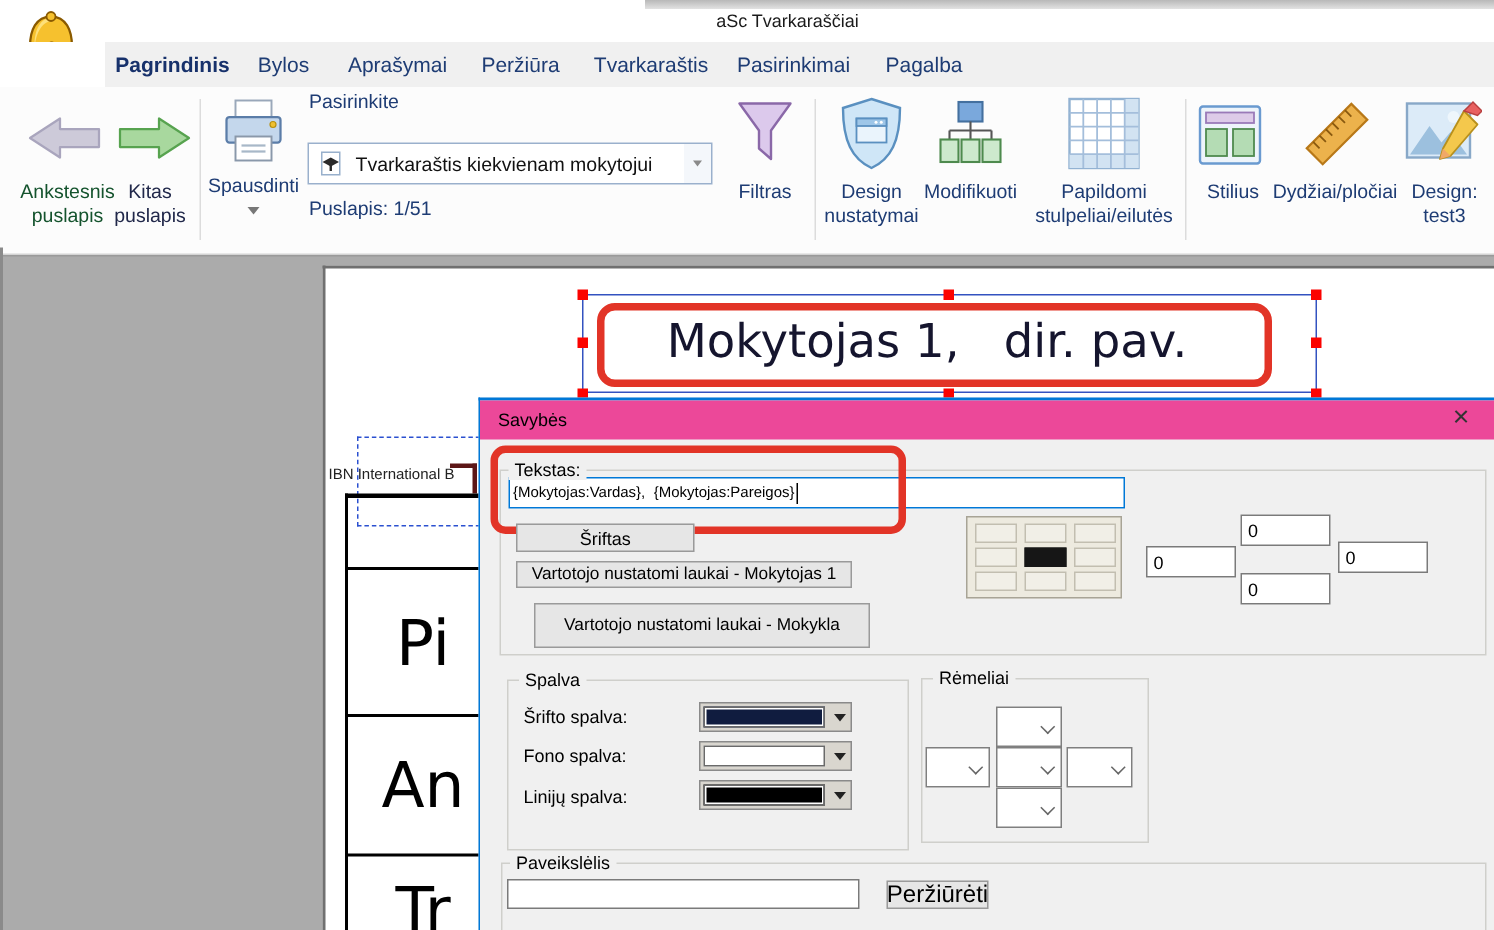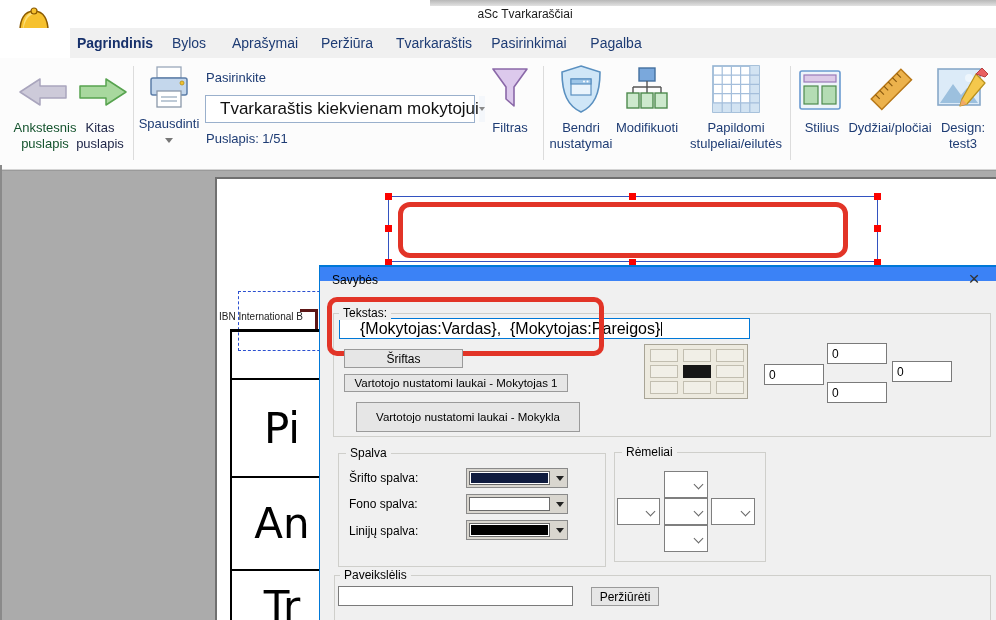--- a/index.html
+++ b/index.html
@@ -18,27 +18,27 @@
   .chev{width:6px;height:6px;border-right:1.6px solid #666;border-bottom:1.6px solid #666;transform:rotate(45deg)}
   
   #preview{position:absolute;left:0;top:170px;width:996px;height:450px;background:#ababab;overflow:hidden;border-top:1px solid #9a9a9a}
   #page{position:absolute;left:215px;top:6px;width:781px;height:444px;background:#fff;border-left:2px solid #707070;border-top:2px solid #707070}
   .handle{position:absolute;width:7px;height:7px;background:#fb0300}
   .redann{position:absolute;border:5px solid #e23427;border-radius:12px}
   .daycell{display:flex;align-items:center;justify-content:center;font-size:42px;color:#000;border-bottom:2px solid #000;font-family:"DejaVu Sans",sans-serif}
   
   #dialog{position:absolute;left:319px;top:265px;width:677px;height:355px;background:#f0f0f0;
           border-top:2px solid #0078d7;border-left:1px solid #0078d7;box-sizing:border-box}
-  .dlgtitle{position:absolute;left:0;top:0;right:0;height:14px;background:#3b82f6}
+  .dlgtitle{position:absolute;left:0;top:0;right:0;height:26px;background:#ec4899}
   .groupbox{position:absolute;border:1px solid #cfcfcb}
   .gblabel{position:absolute;font-size:12px;color:#000;background:#f0f0f0;padding:0 4px;white-space:nowrap;z-index:2}
   .winbtn{position:absolute;background:#e6e6e6;border:1px solid #9a9a9a;font-size:11.5px;color:#000;
           display:flex;align-items:center;justify-content:center;white-space:nowrap;box-sizing:border-box;cursor:default}
   .textbox{position:absolute;background:#fff;border:1px solid #0078d7;display:flex;align-items:center;
-           padding-left:20px;font-size:16px;white-space:pre;box-sizing:border-box}
+           padding-left:2px;font-size:10px;white-space:pre;box-sizing:border-box}
   .caret{width:1px;height:14px;background:#000;margin-left:1px}
   .numinput{position:absolute;background:#fff;border:1px solid #7a7a7a;font-size:12px;font-family:inherit;
             padding:0 0 0 4px;box-sizing:border-box;outline:none}
   .alignpanel{position:absolute;background:#edeadf;border:1px solid #a8a496;display:grid;
               grid-template-columns:repeat(3,28px);grid-template-rows:repeat(3,13px);gap:3px 5px;padding:4px 5px;box-sizing:border-box}
   .alignpanel .cell{background:#f1efe7;border:1px solid #c2beb0}
   .alignpanel .cell.sel{background:#161616;border-color:#161616}
   .colorcombo{position:absolute;width:102px;height:20px;border:1px solid #8a8a8a;background:#d9d6cf;display:flex;box-sizing:border-box;align-items:stretch}
   .colorcombo .swatch{flex:1;margin:2px;border:1px solid #6a6a6a;box-shadow:inset 0 0 0 1px #fff}
   .colorcombo .dd{width:15px;display:flex;align-items:center;justify-content:center}
@@ -103,28 +103,28 @@
       <rect x="5" y="14" width="36" height="17" rx="2" fill="#c4d7ec" stroke="#5b7da8" stroke-width="1.5"></rect>
       <circle cx="36" cy="19" r="2" fill="#f0c030" stroke="#b89010" stroke-width="0.8"></circle>
       <rect x="11" y="27" width="24" height="16" fill="#fff" stroke="#8a98aa" stroke-width="1.3"></rect>
       <line x1="15" y1="33" x2="31" y2="33" stroke="#a8b8c8" stroke-width="1.5"></line>
       <line x1="15" y1="37" x2="31" y2="37" stroke="#a8b8c8" stroke-width="1.5"></line>
     </svg>
     <div class="rlabel" style="left:0;top:54px;width:82px">Spausdinti</div>
     <div class="tri abs" style="left:37px;top:76px;border-top-color:#777"></div>
   </div>
 
-  <div class="rlabel" style="left:206px;top:12px;text-align:left">Pasirinkite</div>
+  <div class="rlabel" style="left:206px;top:2px;text-align:left">Pasirinkite</div>
   <div class="abs" style="left:205px;top:37px;width:270px;height:28px;background:#fff;border:1px solid #9ab0cc;box-sizing:border-box;display:flex;align-items:center">
     <svg style="margin-left:6px" width="17" height="18" viewBox="0 0 17 18">
       <rect x="2.5" y="1.5" width="12" height="15" fill="#fff" stroke="#98b0cc" stroke-width="1"></rect>
       <polygon points="3,8 8.5,5 14,8 8.5,11" fill="#2a2a2a"></polygon>
       <rect x="7.7" y="10" width="1.6" height="4" fill="#2a2a2a"></rect>
     </svg>
-    <span style="font-size:17px;color:#111;margin-left:8px;white-space:nowrap">Tvarkaraštis kiekvienam mokytojui</span>
+    <span style="font-size:13px;color:#111;margin-left:8px;white-space:nowrap">Tvarkaraštis kiekvienam mokytojui</span>
     <span style="margin-left:auto;width:18px;height:100%;display:flex;align-items:center;justify-content:center;background:#f4f7fb">
       <span class="tri" style="border-top-color:#8a8a8a;border-left-width:3.5px;border-right-width:3.5px;border-top-width:4px"></span>
     </span>
   </div>
   <div class="rlabel" style="left:206px;top:73px;text-align:center">Puslapis: 1/51</div>
 
   <div class="abs" style="left:478px;top:4px;width:64px;height:104px">
     <svg class="abs" style="left:12px;top:4px" width="40" height="48" viewBox="0 0 40 48">
       <polygon points="3,3 37,3 24,21 24,40 16,33 16,21" fill="#dcc9ec" stroke="#8a68a8" stroke-width="1.6" stroke-linejoin="round"></polygon>
     </svg>
@@ -134,21 +134,21 @@
   <div class="vsep" style="left:543px;top:8px;height:94px"></div>
 
   <div class="abs" style="left:545px;top:4px;width:72px;height:104px">
     <svg class="abs" style="left:13px;top:2px" width="46" height="50" viewBox="0 0 46 50">
       <path d="M23,2 L42,8 C42,30 36,42 23,48 C10,42 4,30 4,8 Z" fill="#cfe6f7" stroke="#5a90c0" stroke-width="1.6"></path>
       <rect x="13" y="15" width="20" height="16" fill="#eaf4fc" stroke="#5a90c0" stroke-width="1.2"></rect>
       <rect x="13" y="15" width="20" height="5" fill="#9ec6e8" stroke="#5a90c0" stroke-width="1.2"></rect>
       <circle cx="29.5" cy="17.5" r="1" fill="#fff"></circle>
       <circle cx="26" cy="17.5" r="1" fill="#fff"></circle>
     </svg>
-    <div class="rlabel" style="left:0;top:58px;width:72px">Bendri</div>
+    <div class="rlabel" style="left:0;top:58px;width:72px">Design</div>
     <div class="rlabel" style="left:0;top:74px;width:72px">nustatymai</div>
   </div>
 
   <div class="abs" style="left:604px;top:4px;width:86px;height:104px">
     <svg class="abs" style="left:20px;top:4px" width="46" height="46" viewBox="0 0 46 46">
       <rect x="15" y="2" width="16" height="13" fill="#7aa8dc" stroke="#44709f" stroke-width="1.4"></rect>
       <path d="M23,15 V21 M9,21 H37 M9,21 V27 M23,21 V27 M37,21 V27" fill="none" stroke="#555" stroke-width="1.4"></path>
       <rect x="3" y="27" width="12" height="15" fill="#cde9cd" stroke="#4e8a4e" stroke-width="1.4"></rect>
       <rect x="17" y="27" width="12" height="15" fill="#cde9cd" stroke="#4e8a4e" stroke-width="1.4"></rect>
       <rect x="31" y="27" width="12" height="15" fill="#cde9cd" stroke="#4e8a4e" stroke-width="1.4"></rect>
@@ -212,20 +212,22 @@
   <div class="handle" style="left:385px;top:22px"></div>
   <div class="handle" style="left:629px;top:22px"></div>
   <div class="handle" style="left:874px;top:22px"></div>
   <div class="handle" style="left:385px;top:54px"></div>
   <div class="handle" style="left:874px;top:54px"></div>
   <div class="handle" style="left:385px;top:88px"></div>
   <div class="handle" style="left:629px;top:88px"></div>
   <div class="handle" style="left:874px;top:88px"></div>
 
   <div class="redann" style="left:398px;top:31px;width:440px;height:46px"></div>
+  <div class="abs" style="left:398px;top:31px;width:440px;height:52px;display:flex;align-items:center;justify-content:center;
+              font-size:31px;color:#15152e;white-space:pre;font-family:'DejaVu Sans',sans-serif">Mokytojas 1,   dir. pav.</div>
 
   <div class="abs" style="left:238px;top:120px;width:100px;height:58px;border:1px dashed #2b50d0"></div>
   <div class="abs" style="left:219px;top:140px;font-size:10px;color:#222;white-space:nowrap">IBN International B</div>
   <div class="abs" style="left:300px;top:138px;width:18px;height:3px;background:#5c1616"></div>
   <div class="abs" style="left:315px;top:138px;width:3px;height:20px;background:#5c1616"></div>
 
   <div class="abs" style="left:230px;top:158px;width:100px;border-left:2px solid #000;border-top:3px solid #000">
     <div class="daycell" style="height:46px"></div>
     <div class="daycell" style="height:96px">Pi</div>
     <div class="daycell" style="height:91px">An</div>
@@ -314,14 +316,14 @@
   <div class="bordercombo" style="left:391px;top:231px;width:44px;height:27px">
     <span class="chev"></span>
     </div>
   <div class="bordercombo" style="left:344px;top:258px;width:44px;height:27px">
     <span class="chev"></span>
     </div>
 
   <div class="groupbox" style="left:14px;top:308px;width:655px;height:46px"></div>
   <div class="gblabel" style="left:20px;top:301px">Paveikslėlis</div>
   <input class="numinput" style="left: 18px; top: 319px; width: 235px; height: 20px;" value="">
-  <div class="winbtn" style="left:271px;top:320px;width:68px;height:19px;font-size:12px">Peržiūrėti</div>
+  <div class="winbtn" style="left:271px;top:320px;width:68px;height:19px;font-size:16px">Peržiūrėti</div>
 </div>
 
 </body></html>

